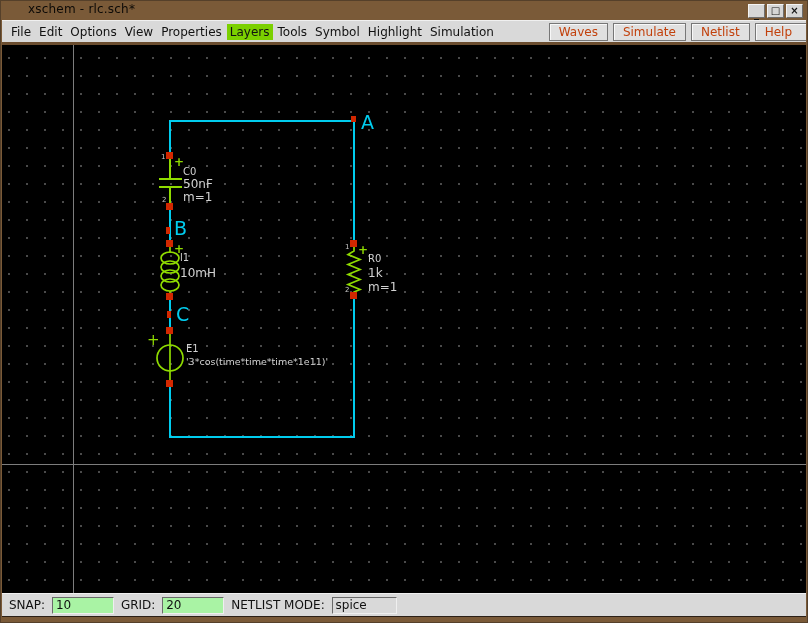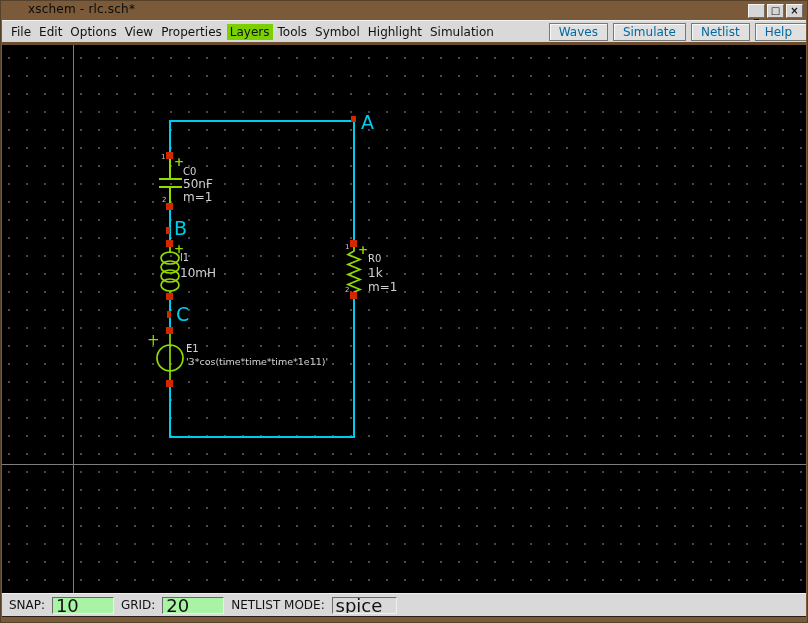--- a/index.html
+++ b/index.html
@@ -34,21 +34,21 @@
     position:absolute; top:20px; left:2px; right:2px; height:25px;
     background:#d9d9d9; border-top:1px solid #f0f0f0; border-bottom:3px solid #6b4d2f;
     display:flex; align-items:center; font-size:12px; color:#111;
   }
   .menu-left { display:flex; align-items:center; padding-left:5px; height:100%; }
   .menu-item { padding:1px 3px; margin:0 1px; white-space:nowrap; cursor:default; }
   .menu-item[data-name="menu-item-layers"] { background:#7bd000;text-align:center; }
   .menu-right { margin-left:auto; display:flex; align-items:center; padding-right:0; height:100%; }
   .mbtn {
     background:#e0e0e0; border:1px solid #777;
-    font-size:12px; color:#0369a1; padding:1px 9px; margin-left:5px; height:18px;
+    font-size:12px; color:#c2410c; padding:1px 9px; margin-left:5px; height:18px;
     display:flex; align-items:center; cursor:default;
     box-shadow: inset 1px 1px 0 #f8f8f8;
   }
   .mbtn[data-name="help-button"] { margin-left:5px; border-right:none; padding-right:14px; }
 
   
   .canvas {
     position:absolute; top:45px; left:2px; right:2px; height:548px;
     background-color:#000;
     background-image: radial-gradient(circle, #4a4a4a 0.9px, transparent 1.3px);
@@ -71,21 +71,21 @@
   .plus.big { font-size:15px; font-weight:normal; }
 
   
   .statusbar {
     position:absolute; top:593px; left:2px; right:2px; height:24px;
     background:#d9d9d9; border-top:1px solid #f0f0f0; border-bottom:1px solid #2b2017;
     display:flex; align-items:center; font-size:12px; color:#111;
   }
   .statusbar label { margin-left:7px; white-space:pre; }
   .statusbar input {
-    height:17px; font-size:18px; font-family:"DejaVu Sans","Liberation Sans",sans-serif;
+    height:17px; font-size:12px; font-family:"DejaVu Sans","Liberation Sans",sans-serif;
     border:1px solid; border-color:#6a6a6a #efefef #efefef #6a6a6a;
     padding:0 3px; margin-left:3px; color:#111;
   }
   .statusbar input.green { background:#a9f3a4; width:62px; }
   .statusbar input.gray { background:#d9d9d9; width:65px; }
   .mouse-status { margin-left:9px; white-space:pre; }
 </style>
 </head>
 <body>
 

